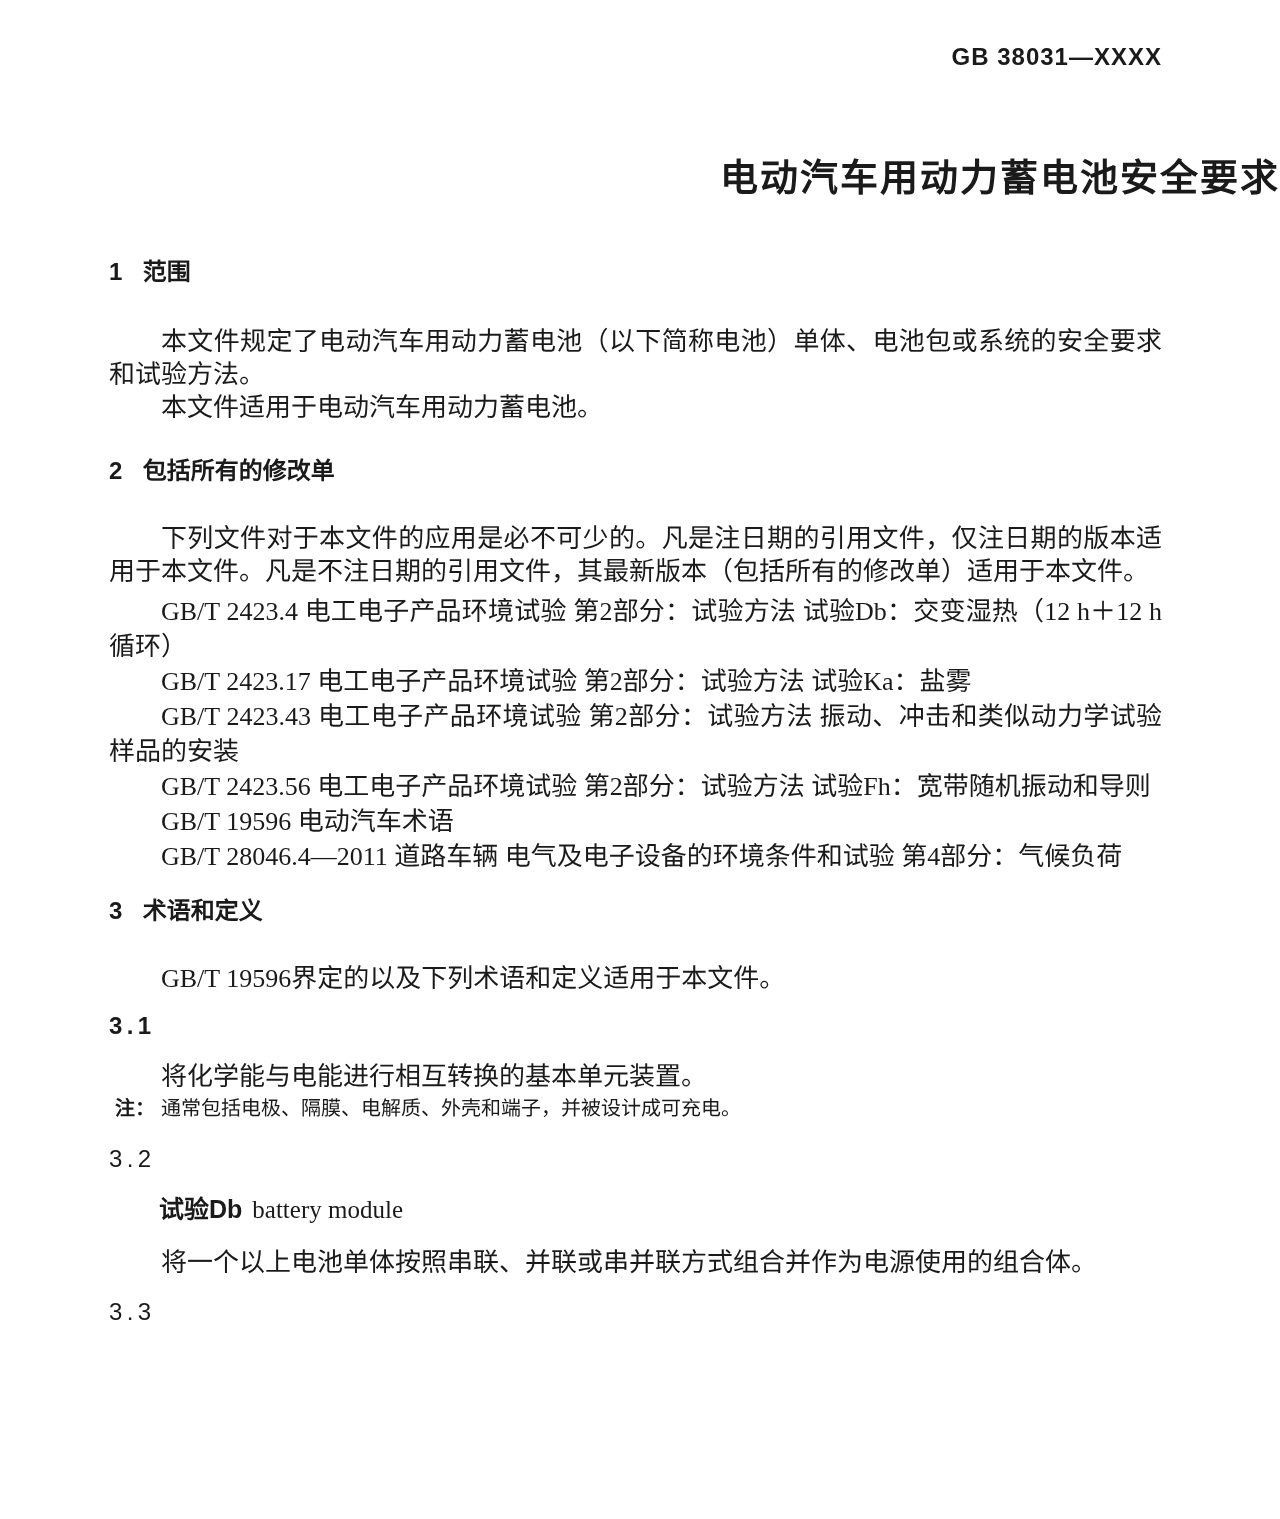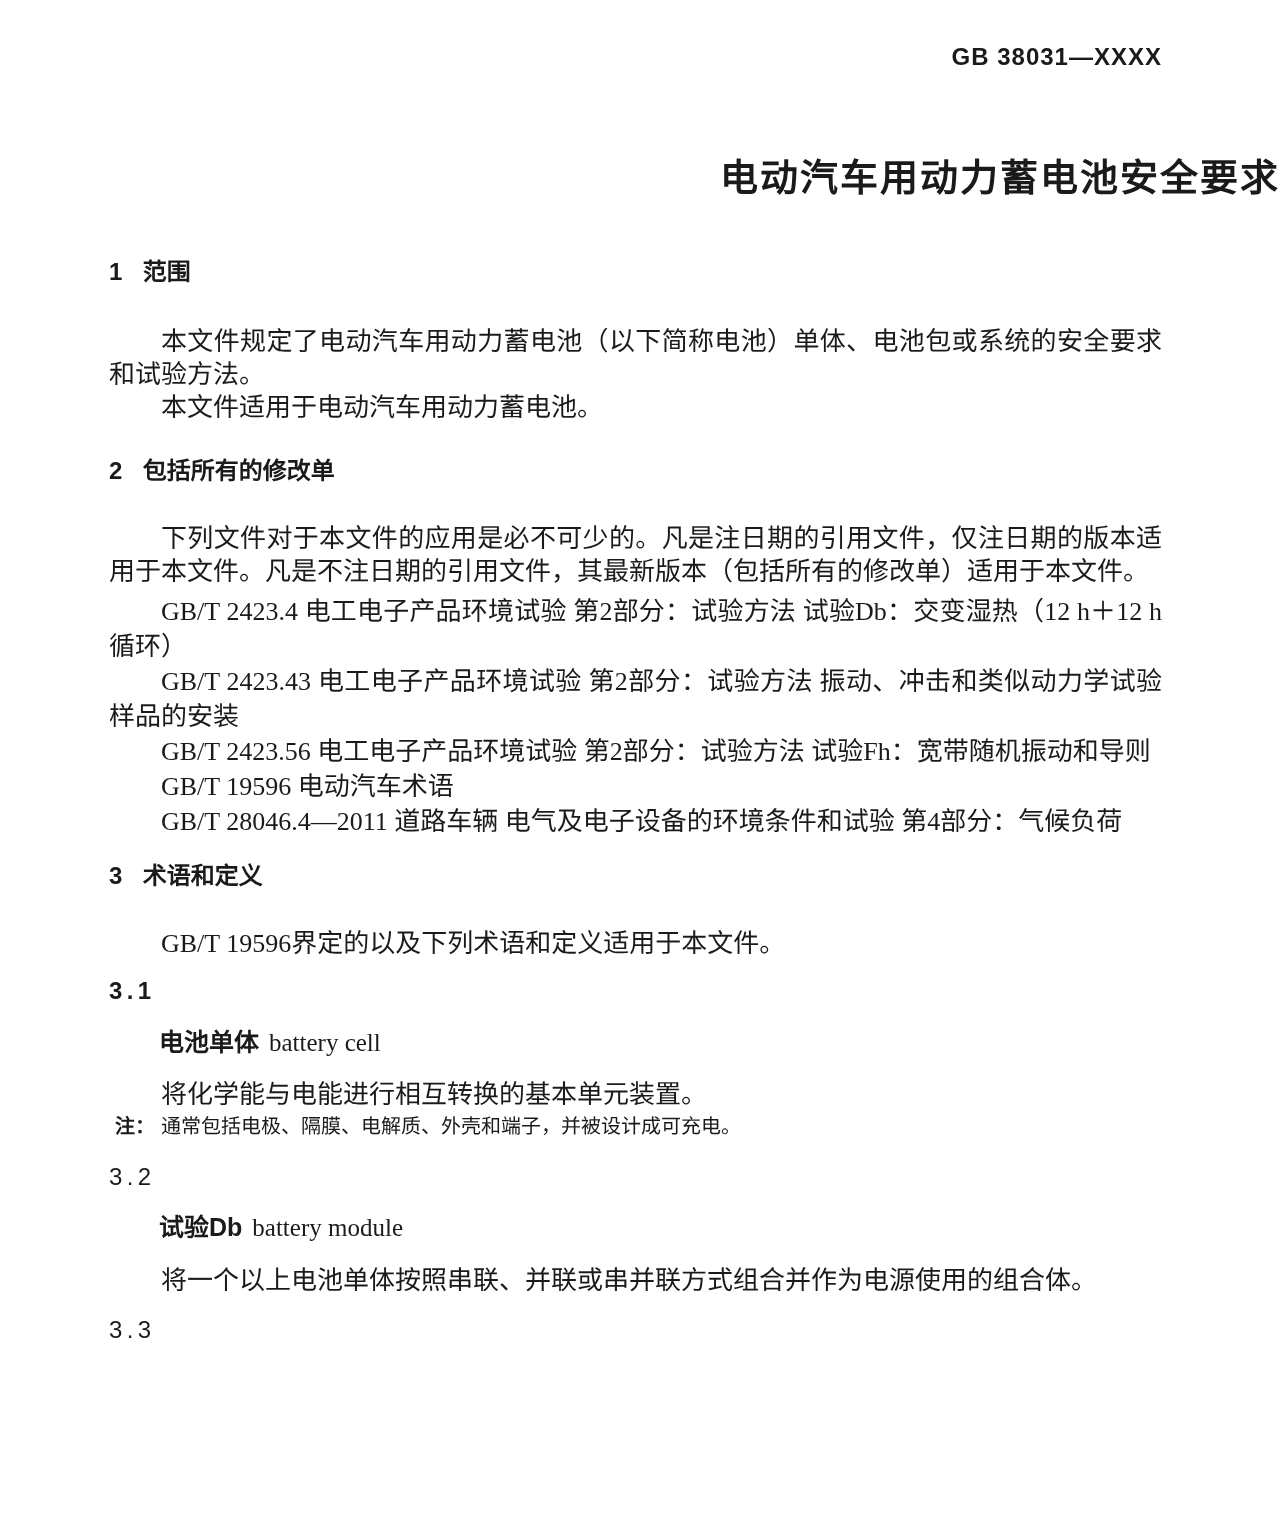--- a/index.html
+++ b/index.html
@@ -128,36 +128,34 @@
   </h2>
   <p class="para sec1-p1">本文件规定了电动汽车用动力蓄电池（以下简称电池）单体、电池包或系统的安全要求和试验方法。</p>
   <p class="para">本文件适用于电动汽车用动力蓄电池。</p>
 
   <h2 class="clause-heading h1-2">
     <span class="clause-no">2</span><span>包括所有的修改单</span>
   </h2>
   <p class="para sec2-intro">下列文件对于本文件的应用是必不可少的。凡是注日期的引用文件，仅注日期的版本适用于本文件。凡是不注日期的引用文件，其最新版本（包括所有的修改单）适用于本文件。</p>
   <div class="ref-list">
     <p class="ref-item">GB/T 2423.4 电工电子产品环境试验 第2部分：试验方法 试验Db：交变湿热（12 h＋12 h循环）</p>
+    <p class="ref-item">GB/T 2423.17 电工电子产品环境试验 第2部分：试验方法 试验Ka：盐雾</p>
     <p class="ref-item">GB/T 2423.43 电工电子产品环境试验 第2部分：试验方法 振动、冲击和类似动力学试验样品的安装</p>
     <p class="ref-item">GB/T 2423.56 电工电子产品环境试验 第2部分：试验方法 试验Fh：宽带随机振动和导则</p>
     <p class="ref-item">GB/T 19596 电动汽车术语</p>
     <p class="ref-item">GB/T 28046.4—2011 道路车辆 电气及电子设备的环境条件和试验 第4部分：气候负荷</p>
   </div>
 
   <h2 class="clause-heading h1-3">
     <span class="clause-no">3</span><span>术语和定义</span>
   </h2>
   <p class="para sec3-intro">GB/T 19596界定的以及下列术语和定义适用于本文件。</p>
 
   <div>
     <p class="term-number tn-1">3.1</p>
-    <p class="term-title">
-      <span class="term-zh">电池单体</span><span class="term-en">battery cell</span>
-    </p>
     <p class="term-def">将化学能与电能进行相互转换的基本单元装置。</p>
     <p class="note">
       <span class="note-label">注：</span><span>通常包括电极、隔膜、电解质、外壳和端子，并被设计成可充电。</span>
     </p>
   </div>
 
   <div>
     <p class="term-number tn-2">3.2</p>
     <p class="term-title tt-2">
       <span class="term-zh">试验Db</span><span class="term-en">battery module</span>

